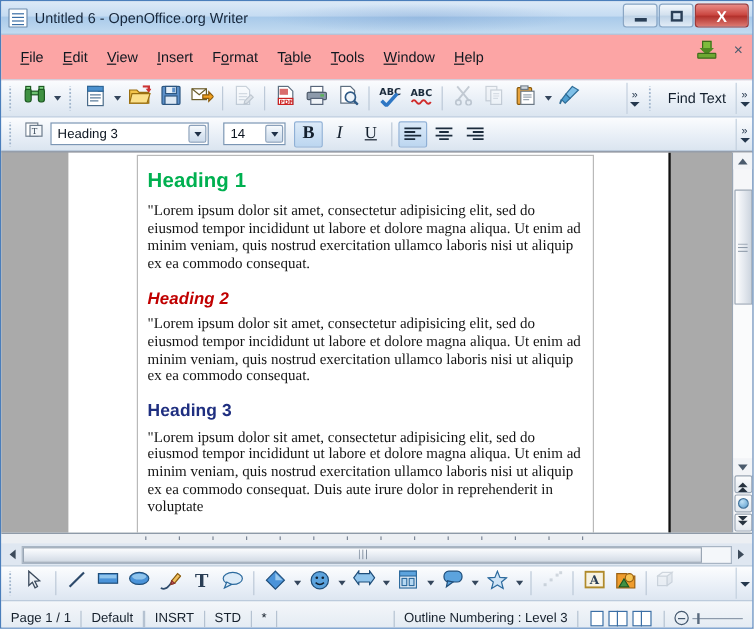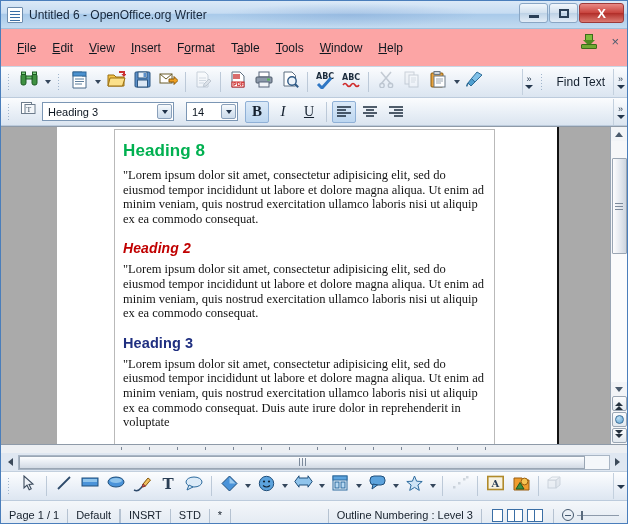--- a/index.html
+++ b/index.html
@@ -524,21 +524,21 @@
     <div class="chevron-more">
       <span>»</span>
       <i class="dn"></i>
     </div>
   </div>
 
   <div class="workarea">
     <div class="page">
       <div class="textframe">
 
-        <h1 class="doc" style="color: rgb(0, 176, 80);">Heading 8</h1>
+        <h1 class="doc" style="color: rgb(0, 176, 80);">Heading 1</h1>
         <p class="doc">"Lorem ipsum dolor sit amet, consectetur adipisicing elit, sed do eiusmod tempor incididunt ut labore et dolore magna aliqua. Ut enim ad minim veniam, quis nostrud exercitation ullamco laboris nisi ut aliquip ex ea commodo consequat.</p>
 
         <h2 class="doc" style="color: rgb(192, 0, 0);">Heading 2</h2>
         <p class="doc">"Lorem ipsum dolor sit amet, consectetur adipisicing elit, sed do eiusmod tempor incididunt ut labore et dolore magna aliqua. Ut enim ad minim veniam, quis nostrud exercitation ullamco laboris nisi ut aliquip ex ea commodo consequat.</p>
 
         <h3 class="doc" style="color: rgb(31, 47, 128);">Heading 3</h3>
         <p class="doc">"Lorem ipsum dolor sit amet, consectetur adipisicing elit, sed do eiusmod tempor incididunt ut labore et dolore magna aliqua. Ut enim ad minim veniam, quis nostrud exercitation ullamco laboris nisi ut aliquip ex ea commodo consequat. Duis aute irure dolor in reprehenderit in voluptate</p>
 
       </div>
     </div>

